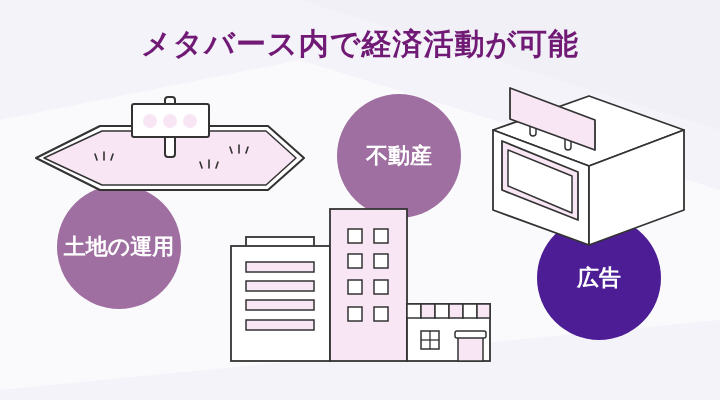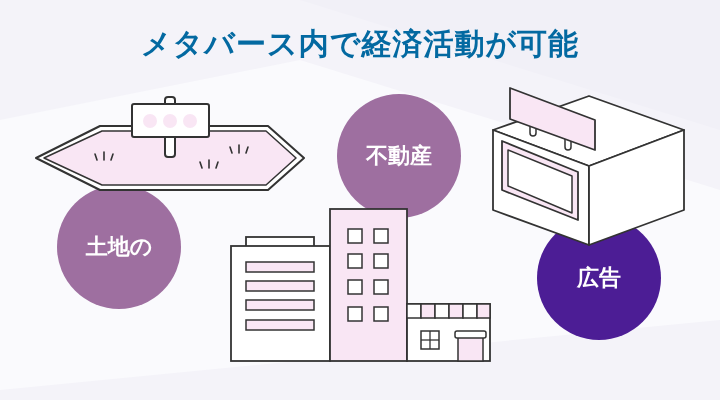--- a/index.html
+++ b/index.html
@@ -1,19 +1,19 @@
 <!DOCTYPE html>
 <html><head>
 <meta charset="utf-8">
 <style>
   html, body { margin:0; padding:0; }
   body { width:720px; height:400px; overflow:hidden; font-family:"DejaVu Sans", sans-serif; }
   .canvas { position:relative; width:720px; height:400px; background:#f4f3f9; overflow:hidden; }
   .bg-svg { position:absolute; left:0; top:0; }
-  .title { position:absolute; left:0; top:24px; width:720px; text-align:center; font-size:30px; font-weight:bold; color:#0369a1; letter-spacing:1px; }
+  .title { position:absolute; left:0; top:24px; width:720px; text-align:center; font-size:30px; font-weight:bold; color:#701a75; letter-spacing:1px; }
   .bubble { position:absolute; border-radius:50%; color:#fff; display:flex; align-items:center; justify-content:center; font-weight:bold; font-size:22px; line-height:32px; }
   .bubble span { display:block; }
   .illus { position:absolute; left:0; top:0; }
 </style>
 </head>
 <body>
 
 <div class="canvas">
 
   <svg class="bg-svg" width="720" height="400">
@@ -22,20 +22,21 @@
   </svg>
 
   <div class="title">メタバース内で経済活動が可能</div>
 
   <div class="bubble" style="left:337px;top:94px;width:124px;height:124px;background:#9e6fa0;">
     <span>不動産</span>
   </div>
 
   <div class="bubble" style="left:57px;top:185px;width:124px;height:124px;background:#9e6fa0;flex-direction:row;">
     <span>土地の</span>
+    <span>運用</span>
   </div>
 
   <div class="bubble" style="left:537px;top:216px;width:124px;height:124px;background:#4c1d95;">
     <span>広告</span>
   </div>
 
   <svg class="illus" width="720" height="400" style="pointer-events:none;">
     <polygon points="36,158 100,126 268,126 304,158 268,190 100,190" fill="#fff" stroke="#333" stroke-width="2" stroke-linejoin="round"></polygon>
     <polygon points="44,158 102,131 266,131 296,158 266,185 102,185" fill="#f9e6f4" stroke="#333" stroke-width="1.5" stroke-linejoin="round"></polygon>
     <rect x="165" y="97" width="10" height="60" rx="3" fill="#fff" stroke="#333" stroke-width="2"></rect>

